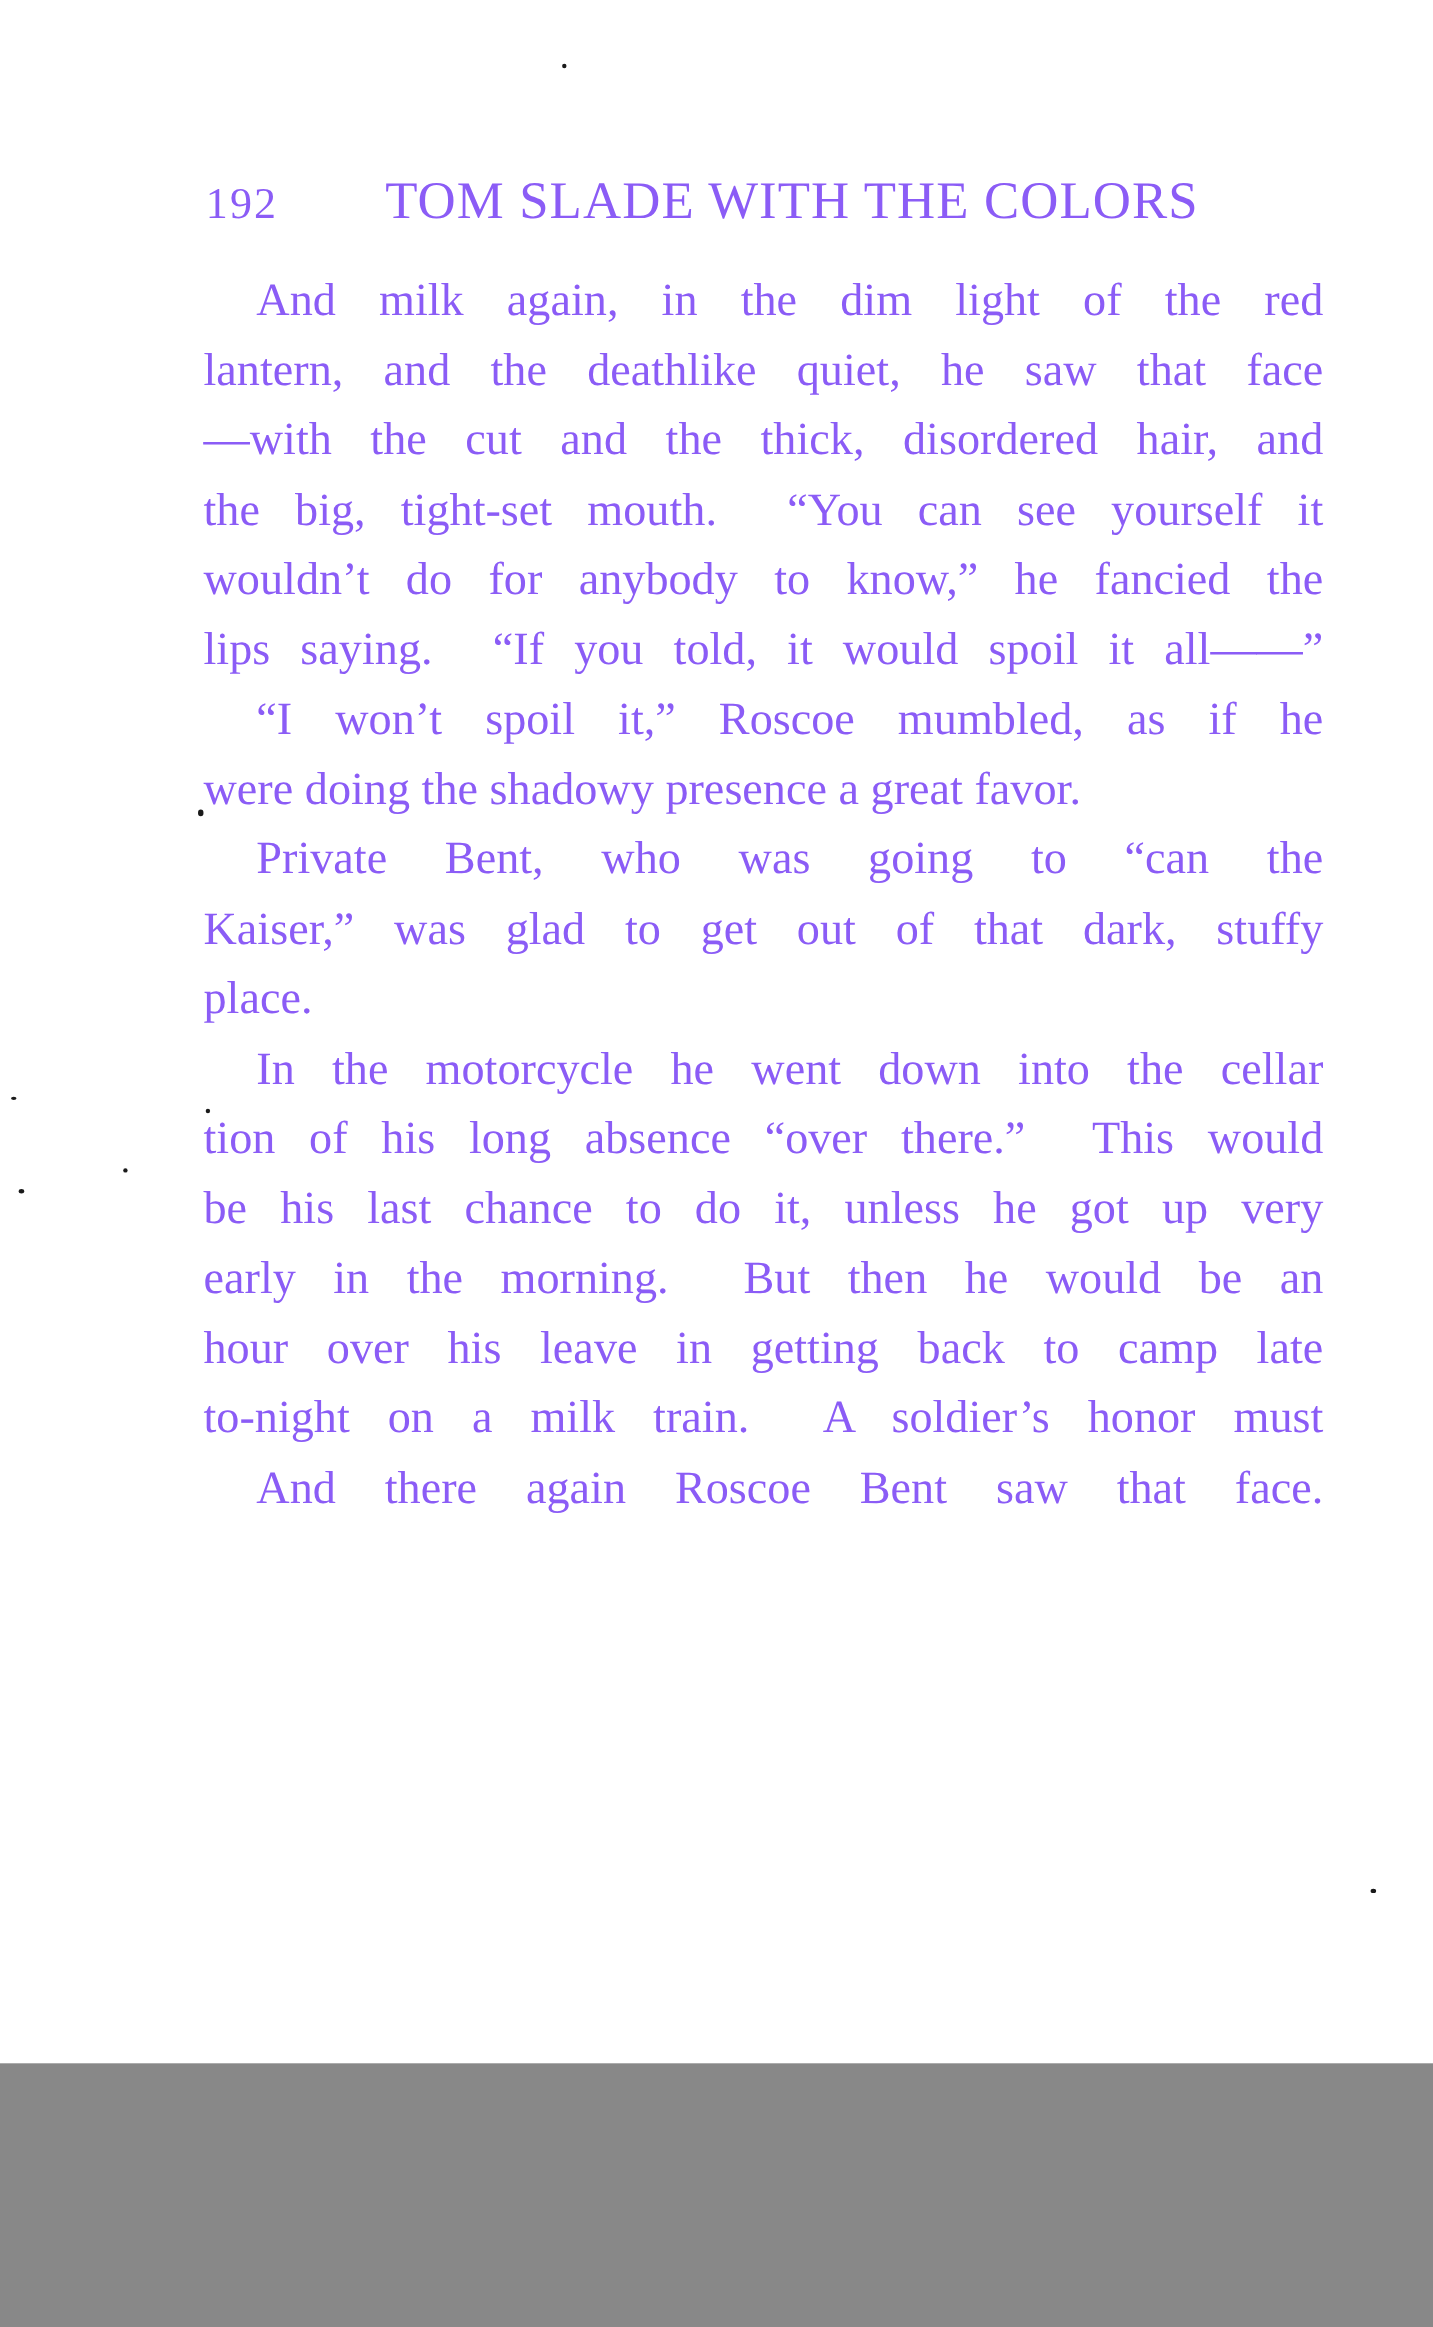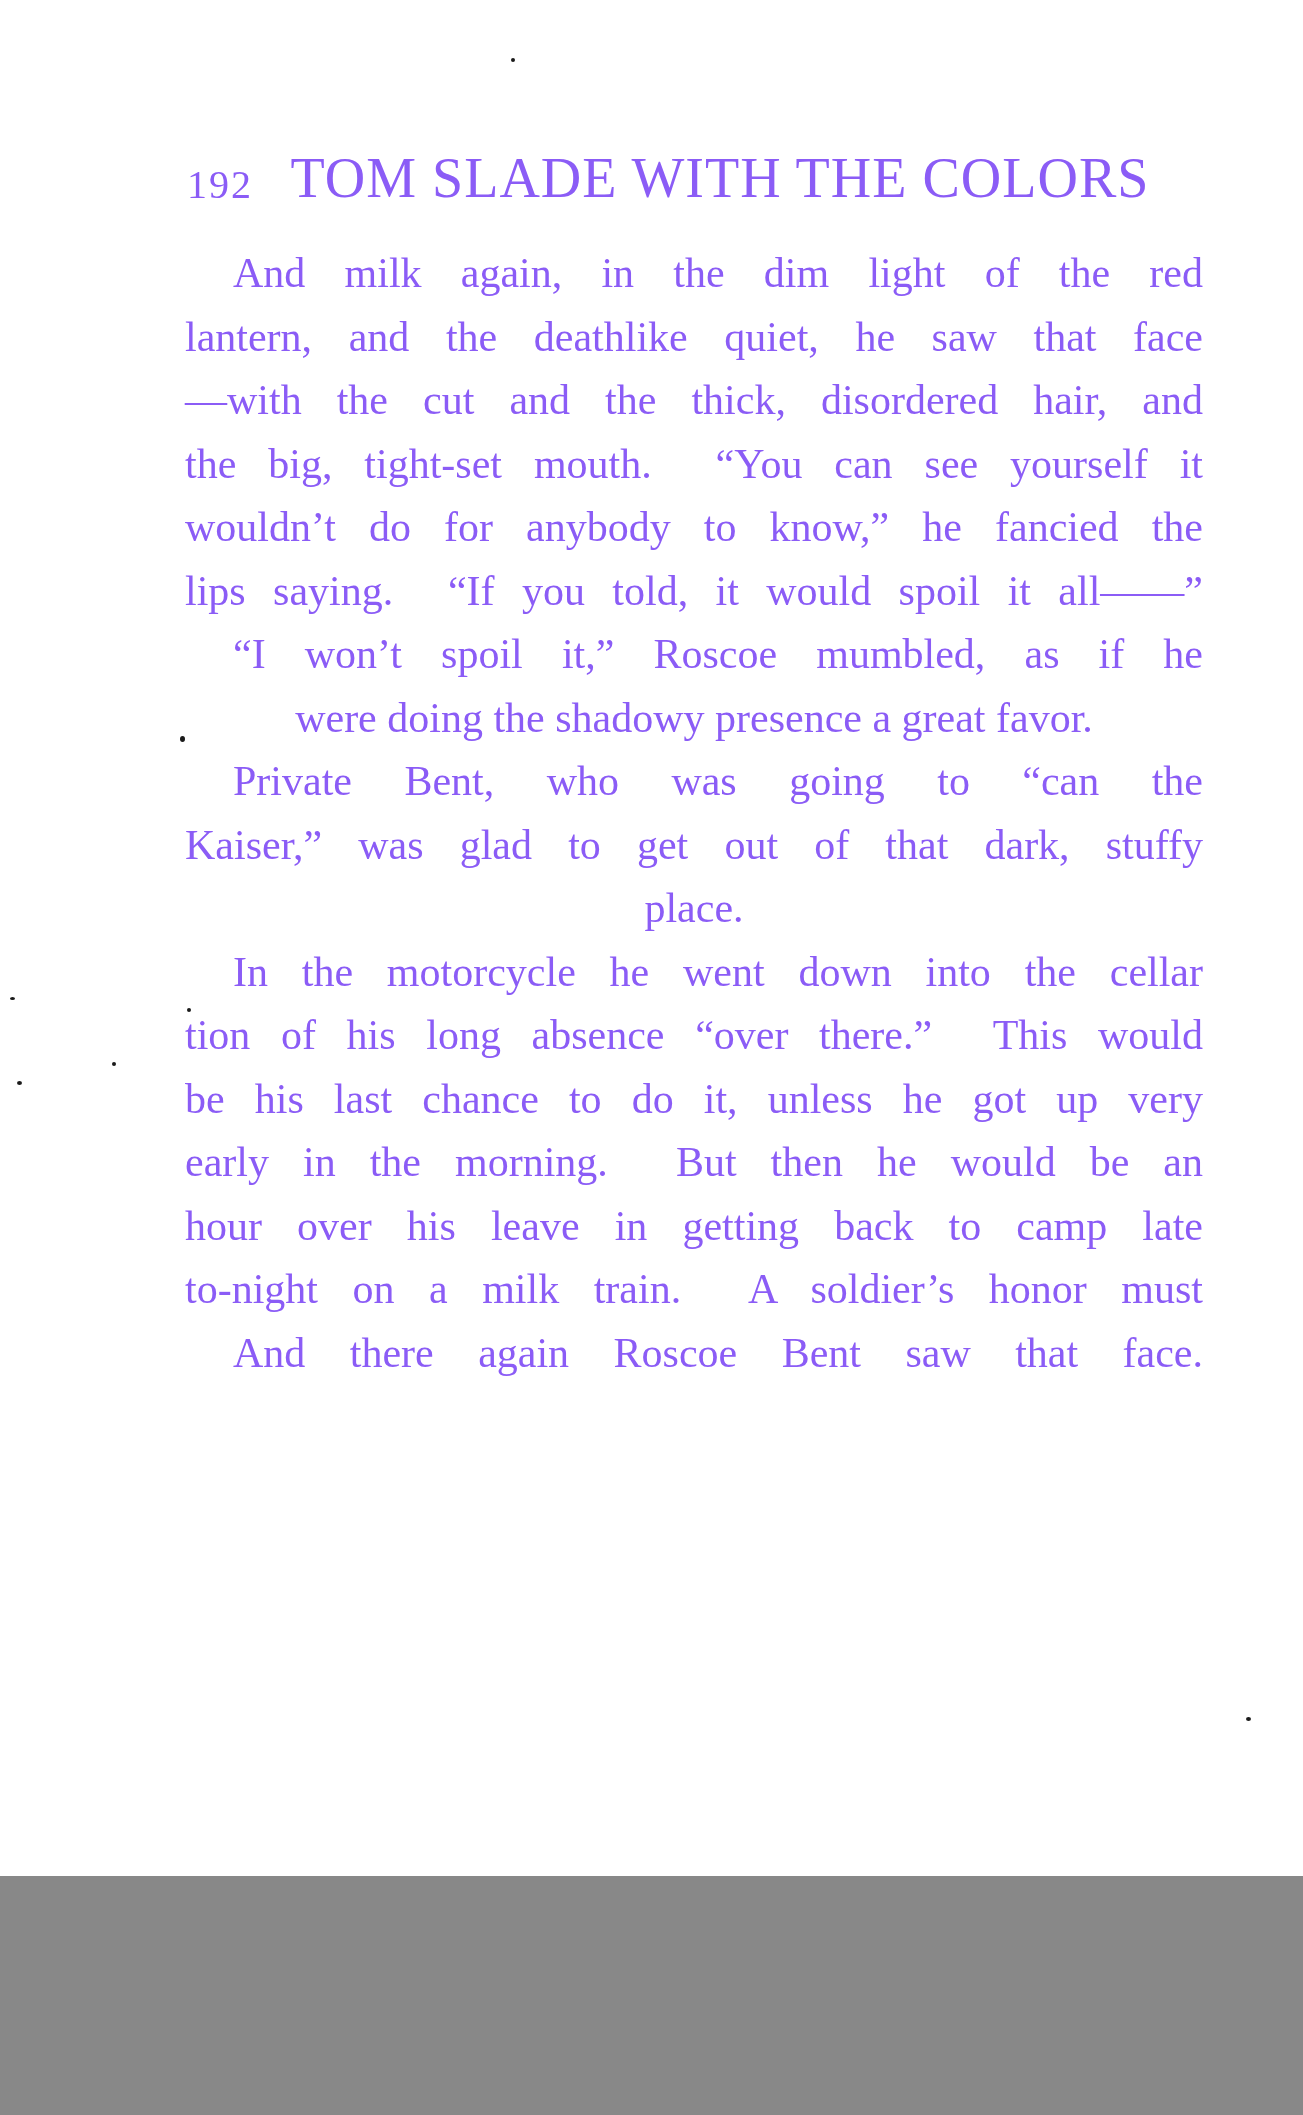--- a/index.html
+++ b/index.html
@@ -12,29 +12,29 @@
     overflow:hidden;
   }
   .header{position:absolute;left:185px;top:148px;width:1018px;height:62px;}
   .page-number{
     position:absolute;left:2px;bottom:2px;
     font-size:40px;letter-spacing:2px;
   }
   .running-title{
     position:absolute;left:50%;bottom:0;
     transform:translateX(calc(-50% + 26px));
-    font-size:56px;letter-spacing:1px;white-space:nowrap;
+    font-size:48px;letter-spacing:1px;white-space:nowrap;
   }
   .body-text{
     position:absolute;left:185px;top:242px;width:1018px;
     font-size:42px;line-height:63.5px;
   }
   .line{
     white-space:pre-wrap;
-    text-align:center;
+    text-align:left;
     min-height:63.5px;
   }
   .line.just{
     text-align:justify;
     text-align-last:justify;
   }
   .line.ind{ text-indent:48px; }
   .speck{
     position:absolute;background:#1a1a1a;border-radius:50%;
   }

